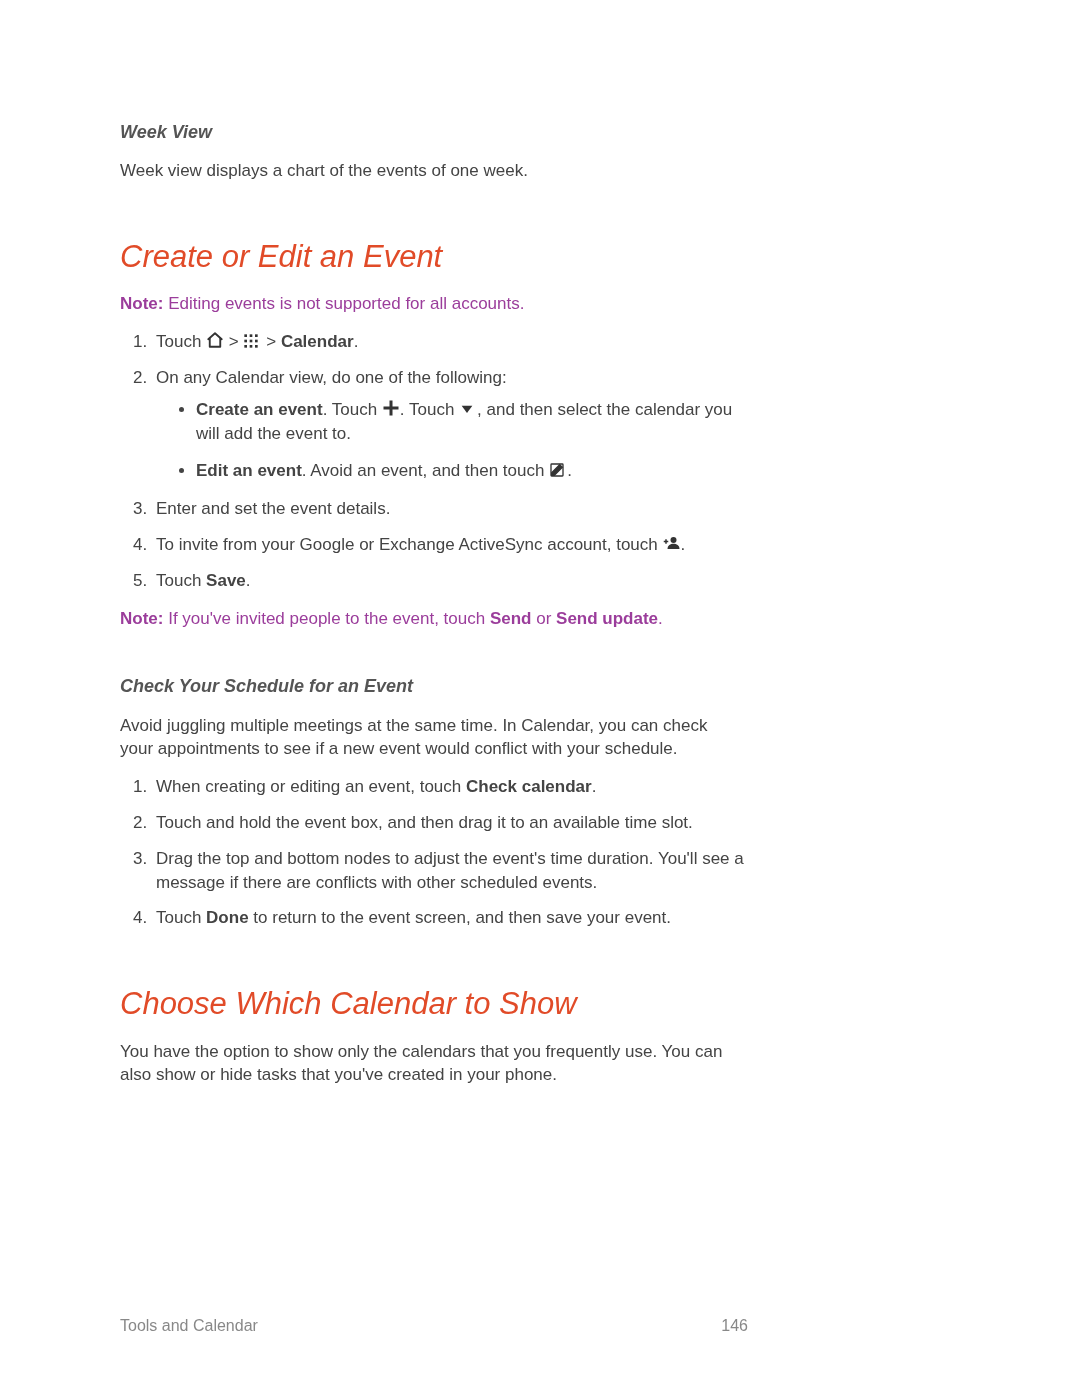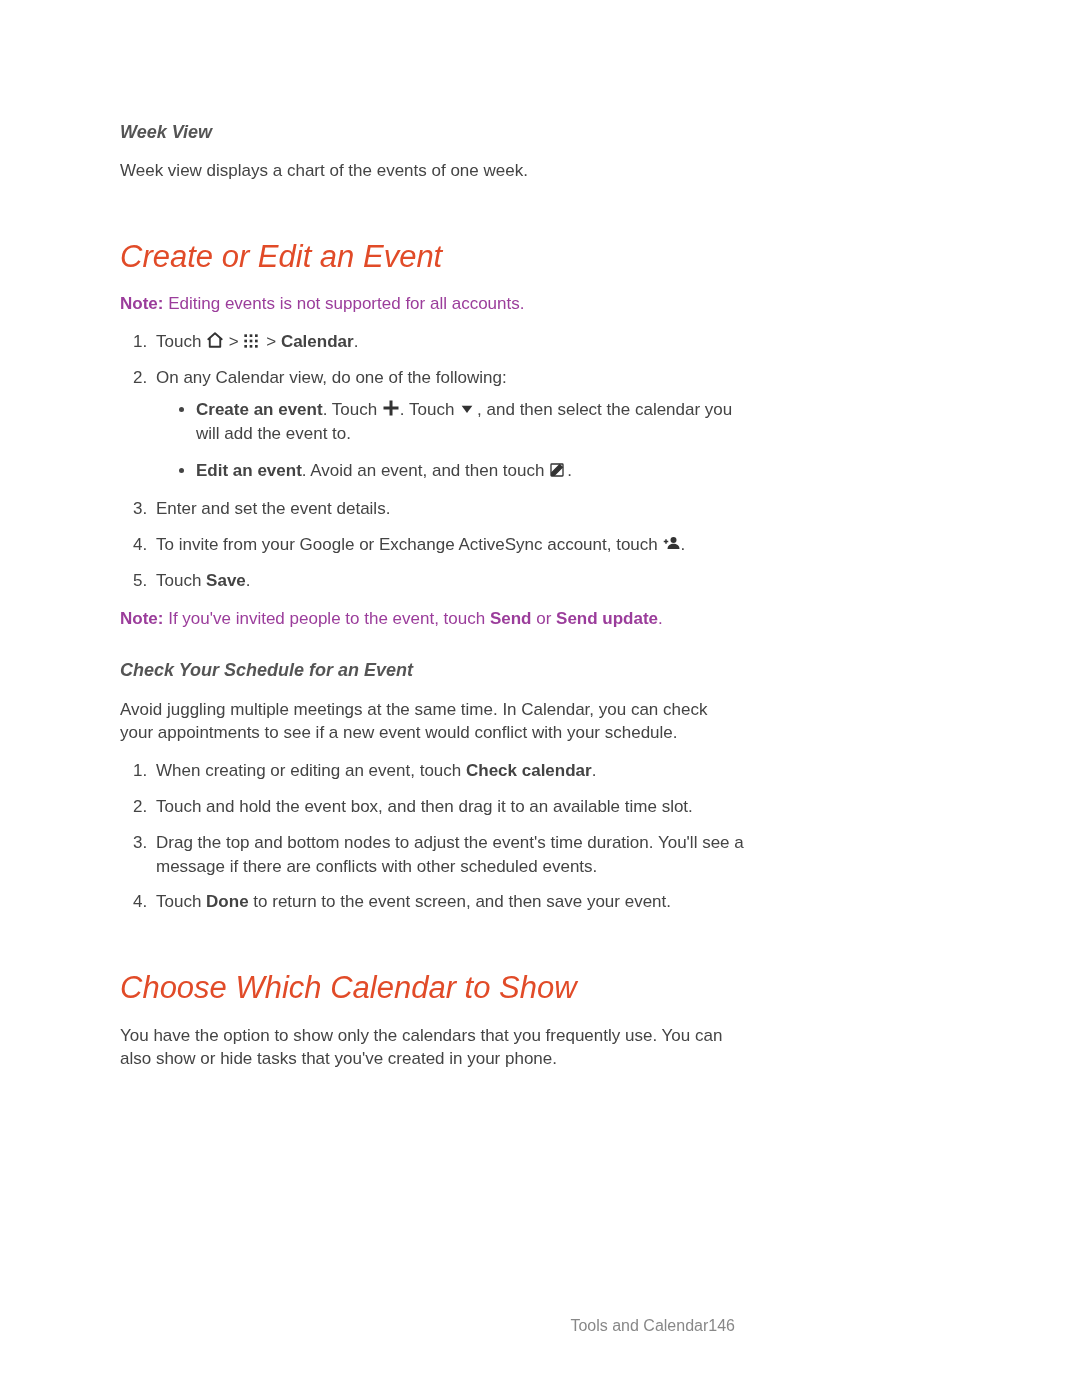--- a/index.html
+++ b/index.html
@@ -72,23 +72,23 @@
   .icon-inline {
     display: inline-block;
     vertical-align: -2px;
     width: 18px;
     height: 18px;
   }
   .footer {
     position: absolute;
     bottom: 60px;
     left: 120px;
-    right: 129px;
+    right: 116px;
     display: flex;
-    justify-content: flex-end;
+    justify-content: space-between;
     color: #888888;
     font-size: 16px;
   }
 </style>
 </head>
 <body>
 
 <div class="page">
 
   <div class="h3">Week View</div>
@@ -171,21 +171,21 @@
 
     <li>
       <span>Touch </span><span class="bold">Save</span><span>.</span>
     </li>
   </ol>
 
   <p class="note">
     <span class="label">Note:</span><span>  If you've invited people to the event, touch </span><span class="bold">Send</span><span> or </span><span class="bold">Send update</span><span>.</span>
   </p>
 
-  <div class="h3" style="margin-top:28px">Check Your Schedule for an Event</div>
+  <div class="h3" style="margin-top:44px">Check Your Schedule for an Event</div>
   <p>Avoid juggling multiple meetings at the same time. In Calendar, you can check your appointments to see if a new event would conflict with your schedule.</p>
   <ol>
     <li>
       <span>When creating or editing an event, touch </span><span class="bold">Check calendar</span><span>.</span>
     </li>
     <li>Touch and hold the event box, and then drag it to an available time slot.</li>
     <li>Drag the top and bottom nodes to adjust the event's time duration. You'll see a message if there are conflicts with other scheduled events.</li>
     <li>
       <span>Touch </span><span class="bold">Done</span><span> to return to the event screen, and then save your event.</span>
     </li>

